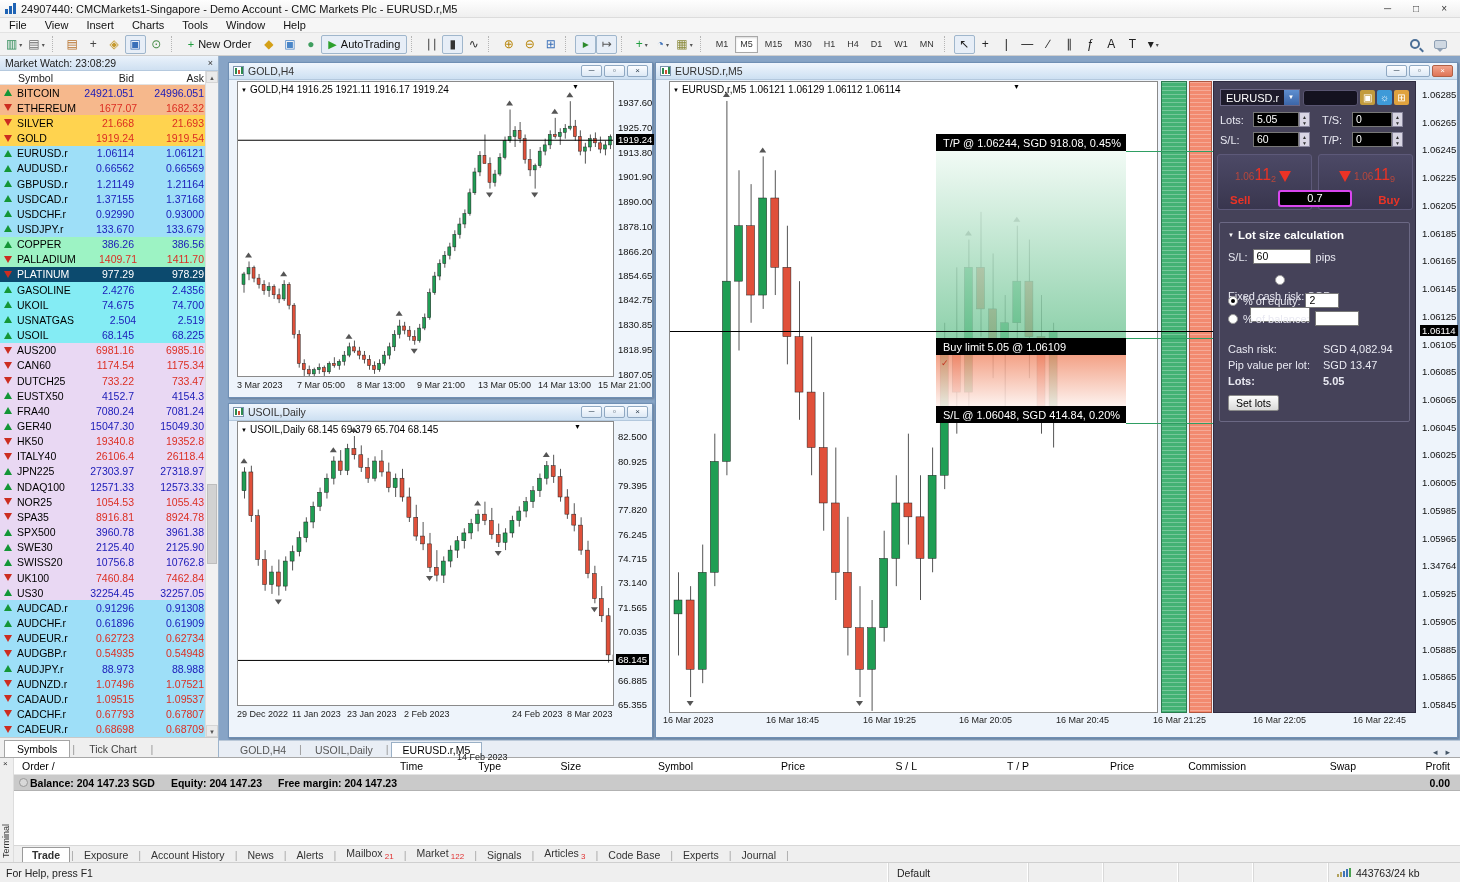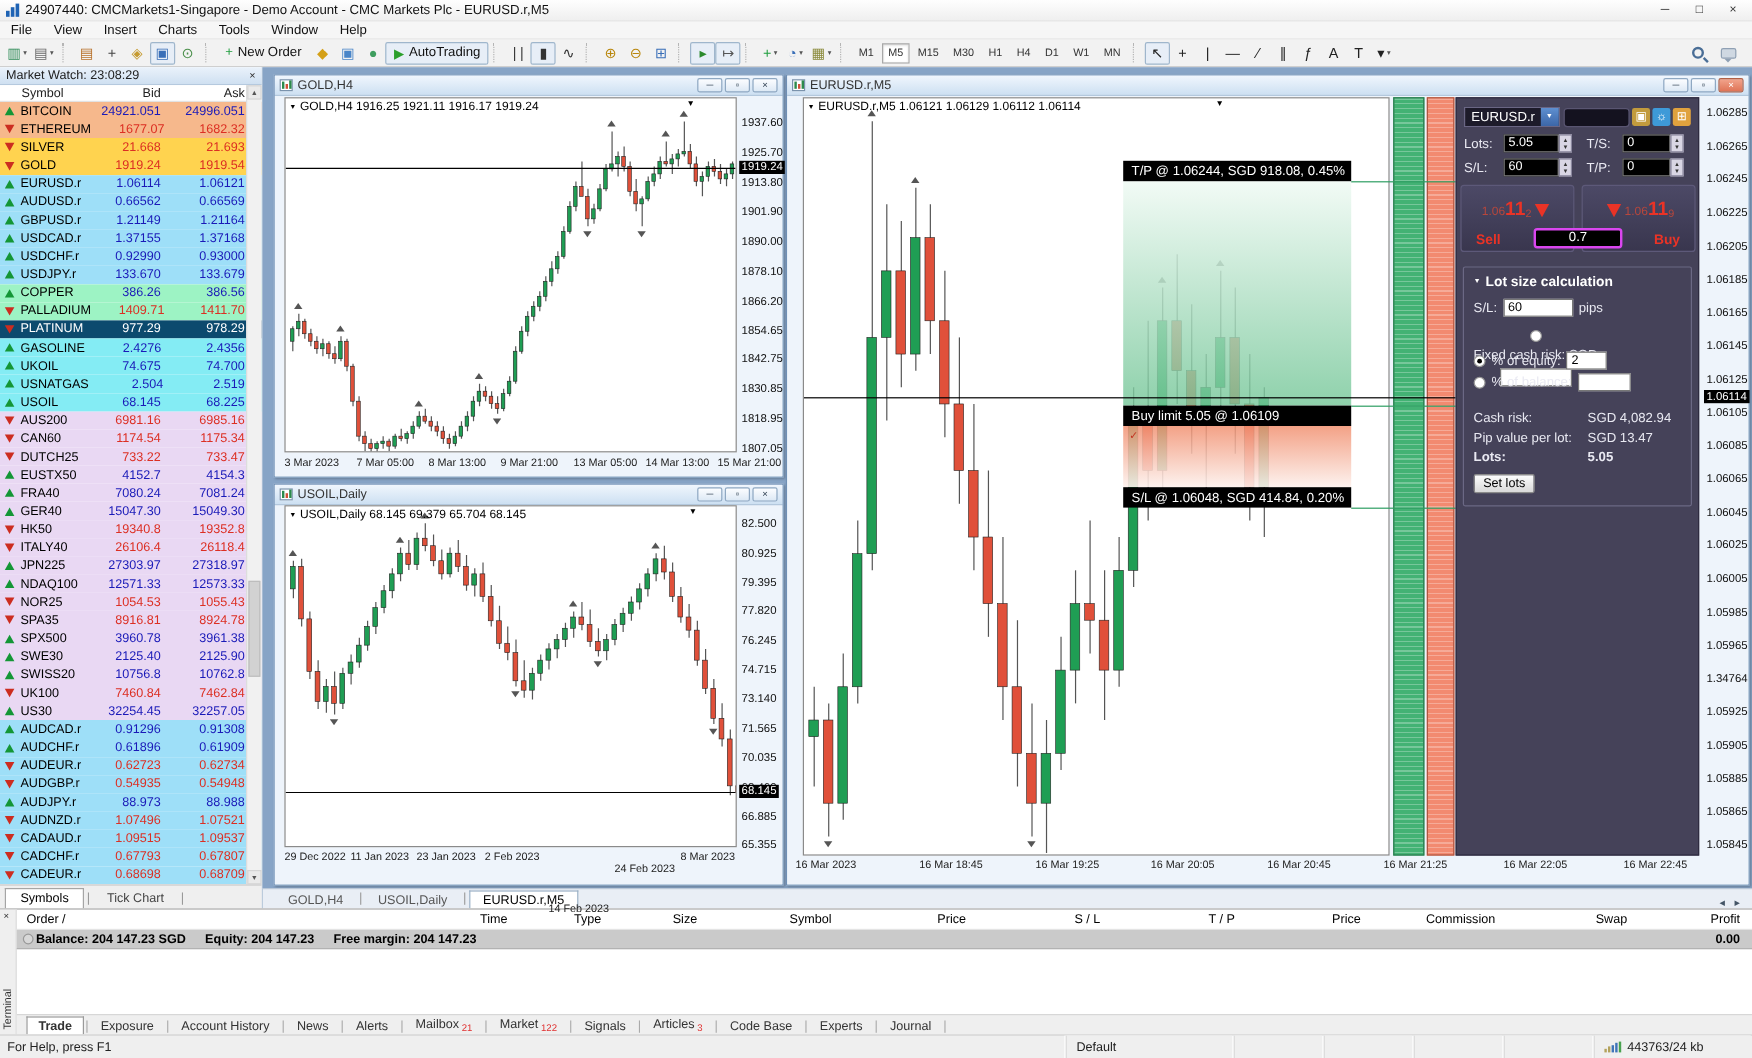--- a/index.html
+++ b/index.html
@@ -98,21 +98,21 @@
 .tp-disp{width:56px;height:16px;background:#14121f;border:1px solid #595571;border-radius:3px;margin-left:3px}
 .tp-ib{width:15px;height:15px;margin-left:2px;font-size:10px;line-height:15px;text-align:center;border-radius:2px;color:#fff}
 .ib-gold{background:#c29b3d}.ib-blue{background:#3e9ad8}.ib-orange{background:#e0a23e}
 .tp-lab{width:33px}.tp-lab2{width:30px;margin-left:12px}
 .tp-input{background:#000;color:#fff;border:1px solid #777;height:15px;line-height:13px;padding:0 3px;font-size:10.5px}
 .w46{width:46px}.w40{width:40px}
 .spin{width:11px;height:15px;background:#d9d6e4;border:1px solid #8a879e;display:inline-flex;flex-direction:column;align-items:center;justify-content:center;font-size:5px;color:#333;line-height:6px}
 .sb-btn{position:absolute;width:95px;height:56px;background:linear-gradient(#4c4966,#39364e);border:1px solid #5d5979;border-radius:3px}
 .sb-price{text-align:center;margin-top:11px;white-space:nowrap}
 .px-s{font-size:10px;color:#b8473c}
-.px-b{font-size:16px;font-weight:bold;color:#ea3326;letter-spacing:0}
+.px-b{font-size:16px;font-weight:normal;color:#ea3326;letter-spacing:0}
 .px-sub{font-size:9px;color:#b8473c;position:relative;top:2px}
 .dn-arr{display:inline-block;width:0;height:0;border-left:6px solid transparent;border-right:6px solid transparent;border-top:11px solid #ea3326;margin:0 3px;position:relative;top:2px}
 .sb-label{position:absolute;bottom:3px;font-weight:bold;color:#ea3326;font-size:11.5px}
 .sell .sb-label{left:12px}.buy .sb-label{right:12px}
 .spread{position:absolute;width:74px;height:17px;background:#000;border:2px solid #d946ef;border-radius:3px;color:#fff;text-align:center;line-height:13px;font-size:11px;z-index:9}
 .lotcalc{position:absolute;left:5px;right:5px;border:1px solid #6b6884;border-radius:2px}
 .lc-title{position:absolute;left:8px;top:6px;font-weight:bold;font-size:11.5px;color:#fff}
 .lc-title .dd{font-size:6px;margin-right:4px;vertical-align:2px}
 .lc-row{position:absolute;left:8px;display:flex;align-items:center;gap:5px}
 .white-input{background:#fff;border:1px solid #777;color:#000;height:15px;font-size:10.5px;padding:0 3px}
@@ -960,21 +960,21 @@
         <div class="ytick" style="left: 389px; top: 221.881px;">70.035</div>
         <div class="ytick" style="left: 389px; top: 246.504px;">68.460</div>
         <div class="ytick" style="left: 389px; top: 271.126px;">66.885</div>
         <div class="ytick" style="left: 389px; top: 295.046px;">65.355</div>
         <div class="ytag" style="left: 387px; top: 250.428px;">68.145</div>
         <div class="xlab" style="left: 8px; top: 305px;">29 Dec 2022</div>
         <div class="xlab" style="left: 63px; top: 305px;">11 Jan 2023</div>
         <div class="xlab" style="left: 118px; top: 305px;">23 Jan 2023</div>
         <div class="xlab" style="left: 175px; top: 305px;">2 Feb 2023</div>
         <div class="xlab" style="left: 228px; top: 305px; margin-top: 43px;">14 Feb 2023</div>
-        <div class="xlab" style="left: 283px; top: 315px;">24 Feb 2023</div>
+        <div class="xlab" style="left: 283px; top: 305px;">24 Feb 2023</div>
         <div class="xlab" style="left: 338px; top: 305px;">8 Mar 2023</div>
       </div>
 
     <div class="cw" id="win-eurusd" style="left:436px;top:6px;width:803px;height:676px">
       <div class="cw-bg"></div>
       <div class="cw-title">
         <span class="cw-ico">
             <i></i>
             <i></i>
             <i></i>

